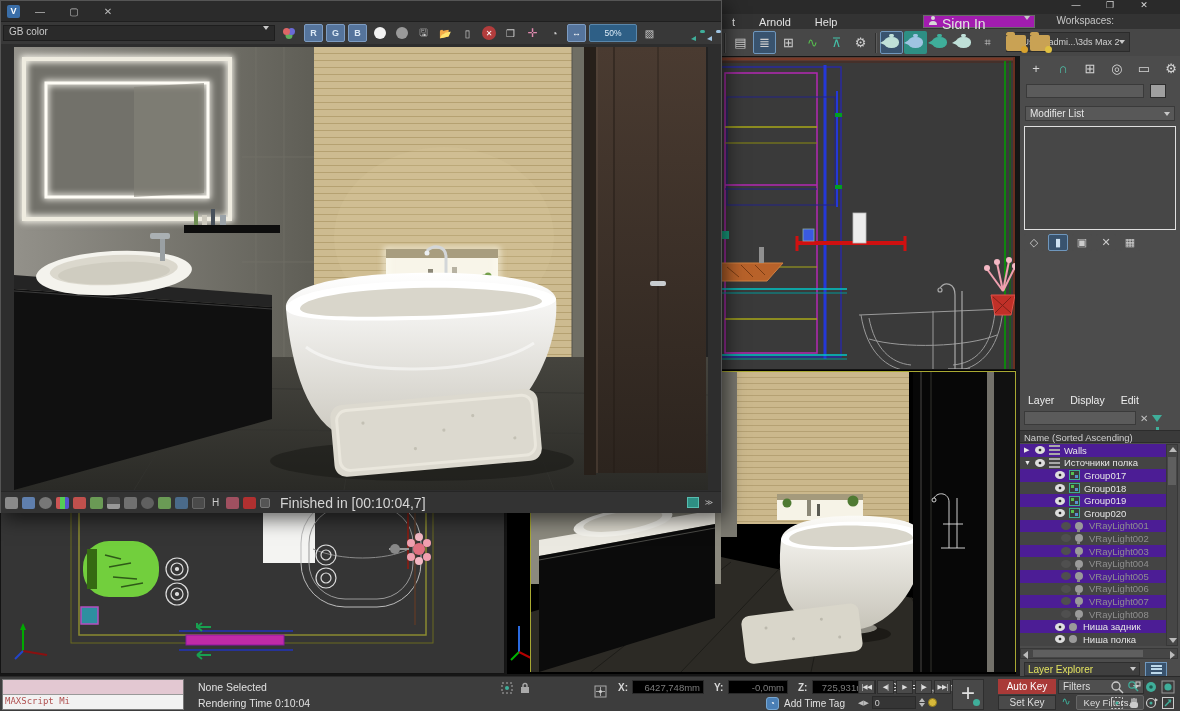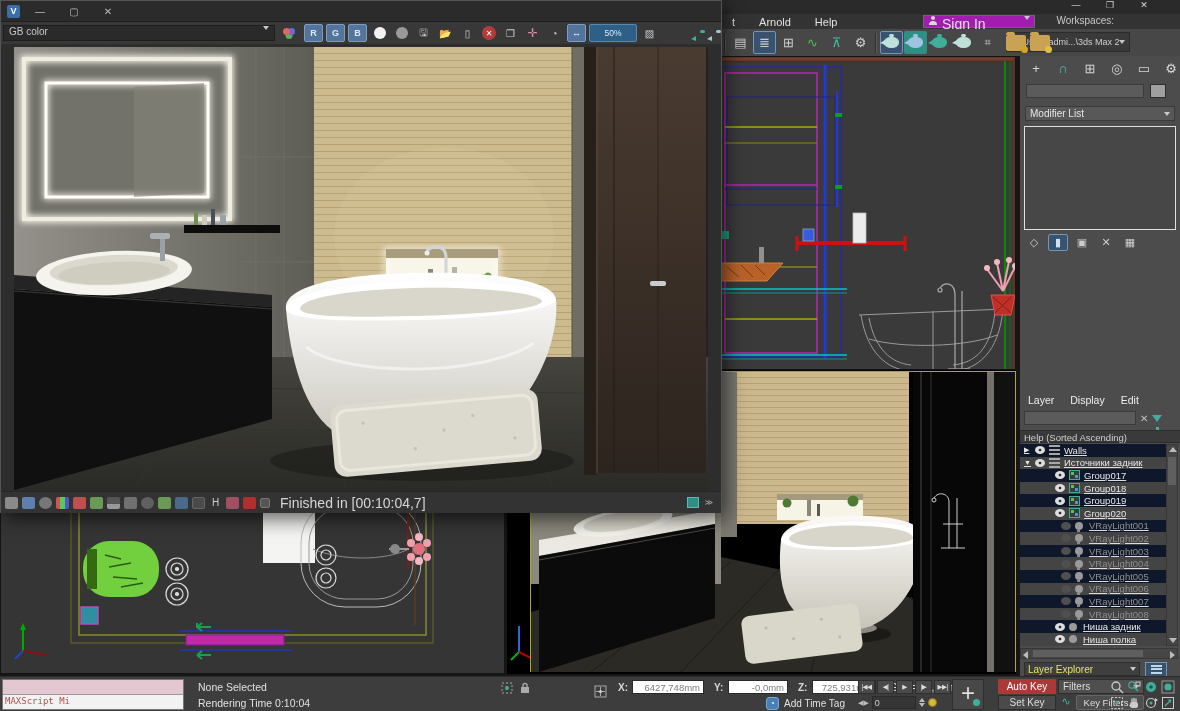--- a/index.html
+++ b/index.html
@@ -63,21 +63,21 @@
 
   #explorer { position:absolute; left:0; top:336px; width:160px; height:284px; }
   #exp-menu { display:flex; gap:0; padding:2px 8px; font-size:10.5px; color:#eee; }
   #exp-menu span { margin-right:16px; }
   #exp-search-row { position:absolute; left:4px; top:18px; width:152px; height:16px; display:flex; align-items:center; gap:4px; }
   #exp-search { width:112px; height:14px; background:#5b5b5b; border:1px solid #3a3a3a; }
   .x-ic { color:#c0c0c0; font-size:10px; }
   .funnel { width:0; height:0; border-left:5px solid transparent; border-right:5px solid transparent; border-top:7px solid #3fae9a; position:relative; }
   .funnel::after { content:""; position:absolute; left:-1.5px; top:5px; width:3px; height:5px; background:#3fae9a; }
   #exp-header { position:absolute; left:0; top:38px; width:160px; height:13px; background:#3a3a3a; border-top:1px solid #2c2c2c; border-bottom:1px solid #2c2c2c; padding:1px 4px; font-size:9.5px; color:#cfcfcf; }
-  #tree { position:absolute; left:0; top:52px; width:146px; height:202px; background:#0f172a; overflow:hidden;text-decoration:underline; }
+  #tree { position:absolute; left:0; top:52px; width:146px; height:202px; background:#4c1d95; overflow:hidden; }
   .trow { height:12.6px; display:flex; align-items:center; font-size:9.5px; color:#e6e6e6; padding-left:4px; }
   .trow:nth-child(even) { background:#444; }
   .trow.d1 { padding-left:24px; } .trow.d2 { padding-left:30px; }
   .trow.dim { color:#8f8f8f; }
   .t-ar { width:11px; font-size:7px; color:#e8e8e8; flex:none; }
   .eye { width:10px; height:8px; border-radius:50%; background:radial-gradient(circle, #2b2b2b 0 1.5px, #dedede 1.6px 100%); margin-right:4px; flex:none; }
   .eye.off { background:#4f4f4f; }
   .tico { width:11px; height:10px; margin-right:4px; flex:none; }
   .tico.lay { background:repeating-linear-gradient(#a8a8a8 0 2px, transparent 2px 4px); }
   .tico.grp { border:1px solid #3fae92; background:#3b3b3b; position:relative; }
@@ -99,21 +99,21 @@
 
   
   #status-bar { left:0; top:676px; width:1180px; height:35px; background:#3d3d3d; border-top:1px solid #2a2a2a; font-size:10.5px; }
   #mxs { position:absolute; left:2px; top:2px; width:182px; height:31px; border:1px solid #777; }
   #mxs-pink { height:15px; background:#e3c8d2; border-bottom:1px solid #999; }
   #mxs-white { height:14px; background:#f2f2f2; color:#b05050; font-family:"DejaVu Sans Mono", monospace; font-size:9px; padding:1px 2px; white-space:nowrap; overflow:hidden; }
   #prompt1 { position:absolute; left:198px; top:4px; color:#e0e0e0; }
   #prompt2 { position:absolute; left:198px; top:20px; color:#e0e0e0; }
   .sb-ic { position:absolute; width:13px; height:13px; color:#b8b8b8; font-size:10px; display:flex; align-items:center; justify-content:center; }
   .coord-lab { position:absolute; top:5px; color:#d8d8d8; font-weight:bold; font-size:10px; }
-  .coord-field { position:absolute; top:3px; height:14px; background:#ffffff; border:1px solid #2a2a2a; color:#7d7d7d; font-size:9.5px; padding:1px 3px; text-align:right; }
+  .coord-field { position:absolute; top:3px; height:14px; background:#000000; border:1px solid #2a2a2a; color:#7d7d7d; font-size:9.5px; padding:1px 3px; text-align:right; }
   #grid-lab { position:absolute; left:890px; top:5px; color:#e0e0e0; font-size:10px; }
   #att { position:absolute; left:766px; top:20px; display:flex; align-items:center; gap:5px; color:#e0e0e0; font-size:10px; }
   #att-ic { width:13px; height:13px; border-radius:3px; background:#4a7fb5; border:1px solid #77a7d2; display:flex; align-items:center; justify-content:center; color:#fff; font-size:8px; }
   #playback { position:absolute; left:858px; top:3px; display:flex; gap:2px; }
   .pb-btn { width:17px; height:14px; background:#4a4a4a; border:1px solid #2e2e2e; color:#ddd; font-size:6.5px; display:flex; align-items:center; justify-content:center; letter-spacing:-0.5px; }
   #frame-row { position:absolute; left:858px; top:19px; display:flex; align-items:center; gap:3px; }
   #frame-field { width:44px; height:13px; background:#353535; border:1px solid #2a2a2a; color:#ccc; font-size:9px; padding:0 2px; display:flex; align-items:center; }
   .spin { display:flex; flex-direction:column; gap:1px; }
   .spin i { width:0; height:0; border-left:3px solid transparent; border-right:3px solid transparent; }
   .spin .up { border-bottom:4px solid #bbb; } .spin .dn { border-top:4px solid #bbb; }
@@ -475,35 +475,35 @@
 
       <span>Layer</span>
           <span>Display</span>
           <span>Edit</span>
         </div>
       <div id="exp-search-row">
         <div id="exp-search"></div>
         <span class="x-ic">✕</span>
         <span class="funnel"></span>
       </div>
-      <div id="exp-header">Help (Sorted Ascending)</div>
+      <div id="exp-header">Name (Sorted Ascending)</div>
       <div id="tree">
 
           <div class="trow">
             <span class="t-ar">▶</span>
             <span class=" eye"></span>
             <span class=" tico lay"></span>
             <span>Walls</span>
           </div>
 
           <div class="trow">
             <span class="t-ar">▼</span>
             <span class=" eye"></span>
             <span class=" tico lay"></span>
-            <span>Источники задник</span>
+            <span>Источники полка</span>
           </div>
 
           <div class="trow d1">
             <span class="t-ar"></span>
             <span class=" eye"></span>
             <span class=" tico grp"></span>
             <span>Group017</span>
           </div>
 
           <div class="trow d1">

